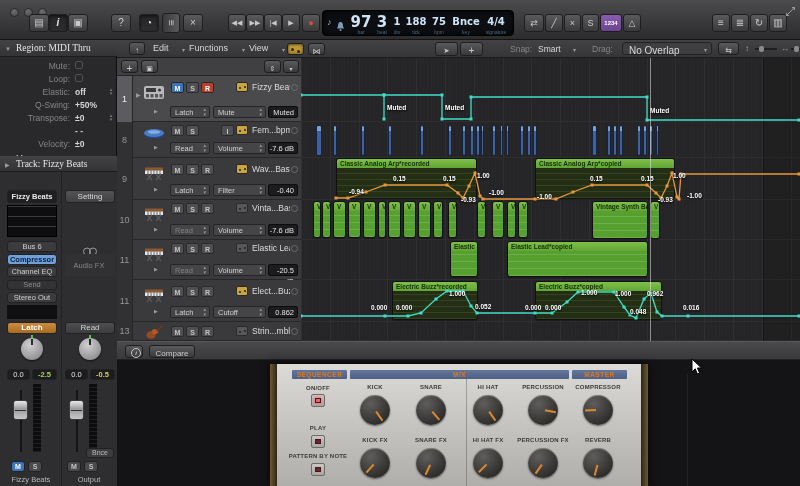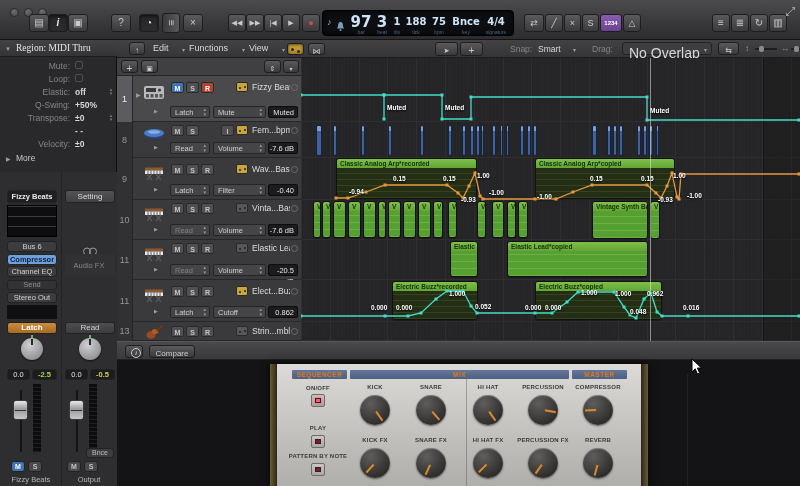--- a/index.html
+++ b/index.html
@@ -138,20 +138,24 @@
       <div class="a pvalue" style="left: 75px; top: 73px; width: 34px; height: 11px;">±0</div>
       <div class="a stepper" style="left: 108px; top: 73px; width: 6px; height: 10px;">▴<br>▾</div>
       <div class="a plabel" style="left: 0px; top: 86px; width: 70px; height: 11px;"></div>
       <div class="a pvalue" style="left: 75px; top: 86px; width: 34px; height: 11px;">- -</div>
       <div class="a plabel" style="left: 0px; top: 99px; width: 70px; height: 11px;">Velocity:</div>
       <div class="a pvalue" style="left: 75px; top: 99px; width: 34px; height: 11px;">±0</div>
       <div class="a" style="left: 6px; top: 113px; width: 80px; height: 11px;">
         <div class="a tri" style="left: 0px; top: 2px;">▶</div>
         <div class="a" style="left: 10px; top: 0px; font-size: 8.5px; color: rgb(200, 200, 202);">More</div>
       </div>
+      <div class="a ihdr" style="left: 0px; top: 116px; width: 117px; height: 16px;">
+        <div class="a tri" style="left: 5px; top: 1px;">▶</div>
+        <div class="a" style="left: 16px; top: 0px;">Track: Fizzy Beats</div>
+      </div>
       <div class="a" style="left: 0px; top: 132px; width: 117px; height: 314px; background: rgb(46, 46, 48);">
         <div class="a" style="left: 61px; top: 0px; width: 1px; height: 314px; background: rgb(35, 35, 37);"></div>
         <div class="a sbox" style="left: 7px; top: 18px; width: 50px; height: 13px; background: rgb(31, 31, 33); color: rgb(232, 232, 234); font-size: 7.5px; line-height: 11px; font-weight: bold;">Fizzy Beats</div>
         <div class="a" style="left: 7px; top: 33px; width: 50px; height: 32px; background: repeating-linear-gradient(0deg, transparent 0px, transparent 9px, rgba(200, 200, 200, 0.25) 9px, rgba(200, 200, 200, 0.25) 10px) rgb(14, 14, 16); border: 1px solid rgb(0, 0, 0);"></div>
         <div class="a sbox" style="left: 7px; top: 69px; width: 50px; height: 11px; font-size: 7.5px; line-height: 9px;">Bus 6</div>
         <div class="a sbox" style="left: 7px; top: 82px; width: 50px; height: 11px; background: rgb(111, 160, 220); color: rgb(12, 32, 56); font-size: 7.5px; line-height: 9px; font-weight: bold;">Compressor</div>
         <div class="a sbox" style="left: 7px; top: 94px; width: 50px; height: 11px; font-size: 7.5px; line-height: 9px;">Channel EQ</div>
         <div class="a sbox" style="left: 7px; top: 108px; width: 50px; height: 10px; background: rgb(51, 51, 53); color: rgb(142, 142, 144); font-size: 7.5px; line-height: 8px;">Send</div>
         <div class="a sbox" style="left: 7px; top: 120px; width: 50px; height: 11px; font-size: 7.5px; line-height: 9px;">Stereo Out</div>
         <div class="a" style="left: 7px; top: 133px; width: 50px; height: 14px; background: rgb(16, 16, 18);"></div>
@@ -215,21 +219,21 @@
         <span style="position:absolute;left:9px;top:6px;width:3px;height:3px;background:#332a10;border-radius:50%"></span>
       </div>
       <div class="a tbbtn" style="left: 191px; top: 3px; width: 17px; height: 12px; font-size: 8px;">⋈</div>
       <div class="a tbbtn" style="left: 318px; top: 2px; width: 23px; height: 14px; font-size: 7px; transform: none;">➤</div>
       <div class="a tbbtn" style="left: 343px; top: 2px; width: 23px; height: 14px;">+</div>
       <div class="a" style="left: 393px; top: 4px; width: 30px; height: 12px; font-size: 8.5px; color: rgb(133, 133, 138);">Snap:</div>
       <div class="a" style="left: 421px; top: 4px; width: 48px; height: 12px; font-size: 8.5px; color: rgb(216, 216, 218);">Smart</div>
       <div class="a" style="left: 456px; top: 6px; width: 8px; height: 8px; font-size: 6px; color: rgb(154, 154, 156);">▾</div>
       <div class="a" style="left: 475px; top: 4px; width: 30px; height: 12px; font-size: 8.5px; color: rgb(133, 133, 138);">Drag:</div>
       <div class="a sbox" style="left: 505px; top: 2px; width: 90px; height: 13px; background: rgb(62, 62, 64);">
-        <div class="a" style="left: 6px; top: 2px; font-size: 14px; color: rgb(216, 216, 218);">No Overlap</div>
+        <div class="a" style="left: 6px; top: 2px; font-size: 10px; color: rgb(216, 216, 218);">No Overlap</div>
         <div class="a" style="right: 4px; top: 3px; font-size: 6px; color: rgb(154, 154, 156);">▾</div>
       </div>
       <div class="a tbbtn" style="left: 601px; top: 2px; width: 21px; height: 13px; font-size: 8px;">⇆</div>
       <div class="a" style="left: 628px; top: 4px; width: 8px; height: 10px; font-size: 8px; color: rgb(154, 154, 156);">↕</div>
       <div class="a" style="left: 638px; top: 8px; width: 22px; height: 2px; background: rgb(30, 30, 32);">
         <div class="a" style="left: 4px; top: -2px; width: 5px; height: 6px; background: rgb(138, 138, 140); border-radius: 2px;"></div>
       </div>
       <div class="a" style="left: 664px; top: 4px; width: 8px; height: 10px; font-size: 8px; color: rgb(154, 154, 156);">↔</div>
       <div class="a" style="left: 674px; top: 8px; width: 22px; height: 2px; background: rgb(30, 30, 32);">
         <div class="a" style="left: 3px; top: -2px; width: 5px; height: 6px; background: rgb(138, 138, 140); border-radius: 2px;"></div>

